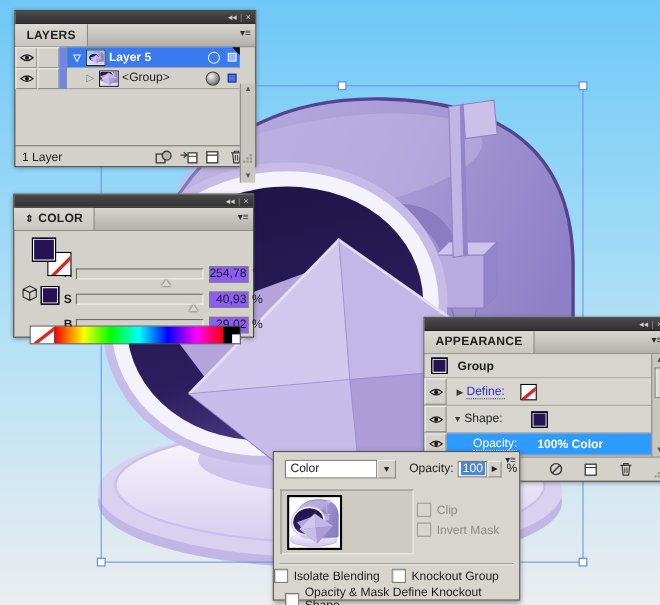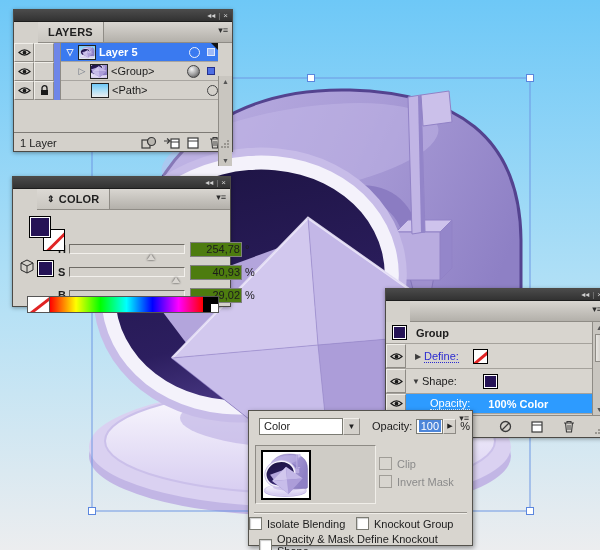--- a/index.html
+++ b/index.html
@@ -9,21 +9,21 @@
   .stage *{box-sizing:border-box;}
 
   
   .panel{position:absolute;background:#D4D1CB;border:1px solid #4c4a46;
     box-shadow:0 1px 4px rgba(0,0,0,.35);}
   .titlebar{height:12px;background:linear-gradient(#4a4a4a,#323232);
     display:flex;align-items:center;justify-content:flex-end;gap:3px;
     color:#cfcfcf;font-size:8px;padding:0 4px;border-bottom:1px solid #1d1d1d;}
   .titlebar .sep{color:#8a8a8a;}
   .tabrow{height:21px;background:linear-gradient(#d9d6d1,#b3b0aa);
-    border-bottom:1px solid #8f8c86;position:relative;display:flex;align-items:stretch;margin-left:24px;}
+    border-bottom:1px solid #8f8c86;position:relative;display:flex;align-items:stretch;}
   .tab{background:linear-gradient(#dcd9d4,#c9c6c0);border-right:1px solid #8f8c86;
     display:flex;align-items:center;padding:0 10px;font-weight:bold;color:#202020;
     letter-spacing:.2px;}
   .panelmenu{position:absolute;right:4px;top:4px;font-size:9px;color:#2c2c2c;line-height:1;}
   .bevelcell{background:#D4D1CB;border-top:1px solid #f0eee9;border-left:1px solid #f0eee9;
     border-right:1px solid #8e8b85;border-bottom:1px solid #8e8b85;
     display:flex;align-items:center;justify-content:center;}
   .gripdots{position:absolute;right:2px;bottom:2px;width:10px;height:10px;opacity:.8;}
 
   
@@ -71,21 +71,21 @@
   .srow .slabel{width:11px;font-weight:bold;}
   .sbarwrap{position:relative;width:116px;height:10px;margin-right:5px;
     border:1px solid #6f6c66;border-bottom-color:#f2f0ec;border-right-color:#f2f0ec;}
   .sbar{width:100%;height:100%;}
   .sbar.h{background:linear-gradient(90deg,#4a0808,#4a4008 18%,#0f4a08 33%,#084a42 50%,#08104a 68%,#42084a 84%,#4a0808);}
   .sbar.s{background:linear-gradient(90deg,#4a4a4a,#16054a);}
   .sbar.b{background:linear-gradient(90deg,#000,#5516ff);}
   .marker{position:absolute;top:9px;transform:translateX(-50%);width:0;height:0;
     border-left:4px solid transparent;border-right:4px solid transparent;
     border-bottom:6px solid #d9d6d1;filter:drop-shadow(0 0 1px #333);}
-  .valbox{width:52px;height:15px;background:#4d7c0f;border:1px solid #808080;
+  .valbox{width:36px;height:15px;background:#8b5cf6;border:1px solid #808080;
     display:flex;align-items:center;justify-content:flex-end;padding-right:1px;overflow:hidden;}
   .unit{margin-left:3px;}
   .spectrum{position:absolute;left:14px;top:86px;width:192px;height:17px;border:1px solid #555;
     display:flex;}
   .spec-none{width:22px;height:100%;background:#fff;position:relative;overflow:hidden;
     border-right:1px solid #555;}
   .spec-none::after{content:"";position:absolute;left:-4px;top:6px;width:36px;height:3px;
     background:#e02424;transform:rotate(-38deg);}
   .spec-ramp{flex:1;background:linear-gradient(90deg,#f00,#ff0 17%,#0f0 33%,#0ff 50%,#00f 67%,#f0f 84%,#f00);}
   .spec-bw{width:15px;position:relative;background:#000;}
@@ -290,44 +290,20 @@
             <svg viewBox="150 190 330 310" preserveAspectRatio="none">
                 <use href="#art-mailbox"></use>
               </svg>
           </span>
           <span>&lt;Group&gt;</span>
           <span class="target shaded"></span>
           <span class="selsquare"></span>
         </div>
       </div>
 
-      <div class="lrow" style="top:38px">
-        <div class="eyecell bevelcell">
-          <svg class="icon-svg" width="13" height="9" viewBox="0 0 14 9">
-              <path d="M1 4.5 Q7 -1 13 4.5 Q7 10 1 4.5Z" fill="none" stroke="#1a1a1a" stroke-width="1.2"></path>
-              <circle cx="7" cy="4.5" r="2" fill="#1a1a1a"></circle>
-            </svg>
-        </div>
-        <div class="lockcell bevelcell">
-          <svg class="icon-svg" width="9" height="11" viewBox="0 0 9 11">
-              <path d="M2 5 V3.2 A2.5 2.5 0 0 1 7 3.2 V5" fill="none" stroke="#1a1a1a" stroke-width="1.3"></path>
-              <rect x="1" y="5" width="7" height="5" fill="#1a1a1a"></rect>
-            </svg>
-        </div>
-        <div class="colorbar"></div>
-        <div class="content" style="padding-left:30px">
-          <span class="thumb">
-            <svg viewBox="0 0 600 550" preserveAspectRatio="none">
-                <use href="#art-sky"></use>
-              </svg>
-          </span>
-          <span>&lt;Path&gt;</span>
-          <span class="target"></span>
-        </div>
-      </div>
       <div class="scrollcol">
         <span>▲</span>
         <span>▼</span>
       </div>
     </div>
     <div class="statusbar">
       <span class="lbl">1 Layer</span>
       <span class="ibtn">
         <svg class="icon-svg" width="16" height="13" viewBox="0 0 16 13">
             <rect x="1" y="4" width="8" height="8" fill="none" stroke="#3a3a3a" stroke-width="1.2"></rect>
@@ -423,20 +399,21 @@
     </div>
   </div>
 
   <div class="panel" id="appear">
     <div class="titlebar">
       <span>◂◂</span>
       <span class="sep">|</span>
       <span>×</span>
     </div>
     <div class="tabrow">
+      <div class="tab">APPEARANCE</div>
       <span class="panelmenu">▾≡</span>
     </div>
     <div class="rows">
       <div class="arow" style="height:22px">
         <span class="aswatch fillnavy" style="margin-left:6px"></span>
         <span style="font-weight:bold;margin-left:9px">Group</span>
       </div>
       <div class="arow" style="height:25px">
         <div class="eyecell bevelcell">
           <svg class="icon-svg" width="13" height="9" viewBox="0 0 14 9">

